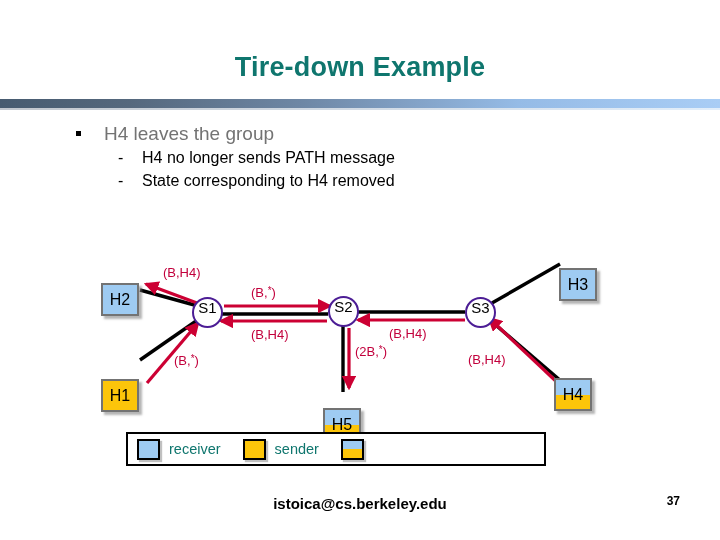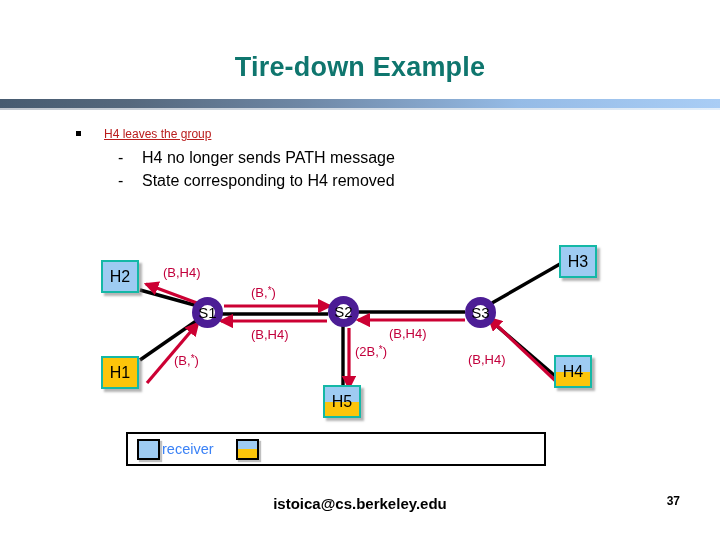--- a/index.html
+++ b/index.html
@@ -49,25 +49,24 @@
 
   
   #bullets {
     position: absolute;
     left: 70px;
     top: 122px;
     width: 560px;
   }
   .bullet-l1 {
     position: relative;
-    font-size: 12px;
+    font-size: 19px;
     line-height: 24px;
     padding-left: 34px;
-    color: #b91c1c;
-    text-decoration: underline;
+    color: #737373;
   }
   .bullet-l1 .marker {
     position: absolute;
     left: 6px;
     top: 9px;
     width: 5px;
     height: 5px;
     background: #000000;
   }
   .bullet-l2 {
@@ -93,24 +92,25 @@
     width: 720px;
     height: 540px;
     pointer-events: none;
   }
   #diagram-svg { display: block; }
 
   .host-box {
     position: absolute;
     width: 38px;
     height: 33px;
-    border: 2px solid #14b8a6;
+    border: 2px solid #737373;
     box-sizing: border-box;
     box-shadow: 3px 3px 2px rgba(120,120,120,0.55);
     overflow: hidden;
+    margin-top: 23px;
   }
   .host-fill-top, .host-fill-bot {
     position: absolute;
     left: 0;
     width: 100%;
   }
   .host-label {
     position: absolute;
     left: 0;
     top: 0;
@@ -120,26 +120,25 @@
     align-items: center;
     justify-content: center;
     font-size: 16px;
     color: #000000;
     z-index: 2;
   }
   .switch-node {
     position: absolute;
     width: 31px;
     height: 31px;
-    border: 8px solid #4c1d95;
+    border: 2px solid #4c1d95;
     border-radius: 50%;
     background: #ffffff;
     box-sizing: border-box;
     display: flex;
-    align-items: center;
     justify-content: center;
     font-size: 15px;
     color: #000000;
     z-index: 6;
   }
   .edge-label {
     position: absolute;
     font-size: 13px;
     color: #c2003c;
     white-space: nowrap;
@@ -177,23 +176,23 @@
     position: relative;
     overflow: hidden;
   }
   .legend-swatch .sw-top, .legend-swatch .sw-bot {
     position: absolute;
     left: 0;
     width: 100%;
   }
   .legend-text {
     font-size: 14.5px;
-    margin-left: 2px;
+    margin-left: 9px;
     margin-right: 22px;
-    color: #3b82f6;
+    color: #0f766e;
   }
 
   
   #footer-email {
     position: absolute;
     left: 0;
     top: 495px;
     width: 720px;
     text-align: center;
     font-size: 15px;
@@ -341,20 +340,26 @@
 </div>
 
 <div id="legend">
   <div class="legend-item">
     <span class="legend-swatch">
       <span class="sw-top" style="top:0; height:100%; background:#9ecbf2;"></span>
     </span>
     <span class="legend-text">receiver</span>
   </div>
 
+  <div class="legend-item">
+    <span class="legend-swatch">
+      <span class="sw-top" style="top:0; height:100%; background:#fcc50a;"></span>
+    </span>
+    <span class="legend-text">sender</span>
+  </div>
 
   <div class="legend-item">
     <span class="legend-swatch">
       <span class="sw-top" style="top:0; height:50%; background:#9ecbf2;"></span>
       <span class="sw-bot" style="top:50%; height:50%; background:#fcc50a;"></span>
     </span>
   </div>
 </div>
 
 <div id="footer-email">istoica@cs.berkeley.edu</div>

